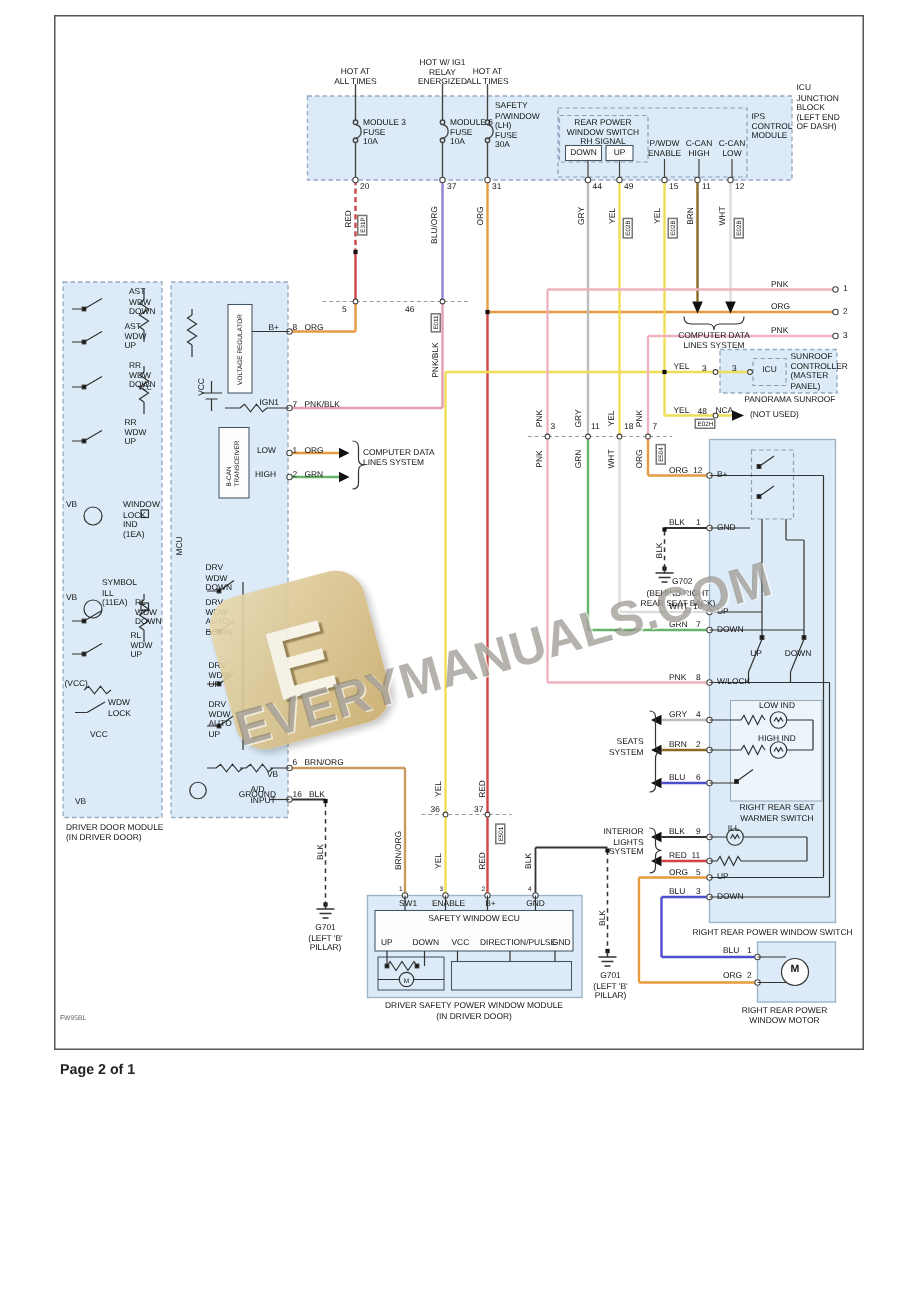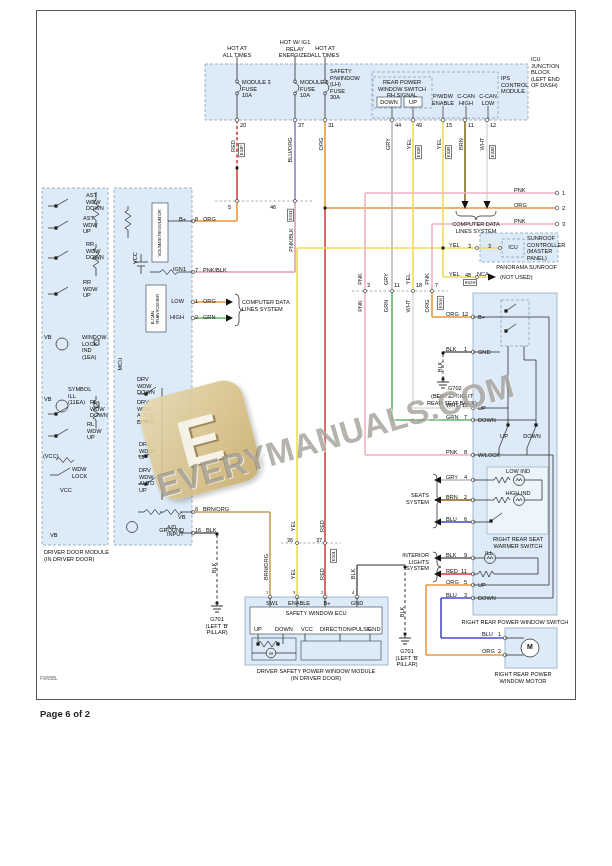--- a/index.html
+++ b/index.html
@@ -540,21 +540,21 @@
       <div class="lbl c tiny" style="left: 271px; top: 651px;">M</div>
       <div class="lbl c" style="left: 316px; top: 668px;">DRIVER SAFETY POWER WINDOW MODULE
 (IN DRIVER DOOR)</div>
       <div class="lbl v" style="left: 399px; top: 612px;">BLK</div>
       <div class="lbl c" style="left: 407px; top: 648px;">G701
 (LEFT 'B'
 PILLAR)</div>
     </div>
 
   <div id="doccode">FW95BL</div>
-  <div id="footer">Page 6 of 2</div>
+  <div id="footer">Page 2 of 1</div>
 
   <div id="wm">
     <div id="wm-logo">
         <span>E</span>
       </div>
     <div id="wm-text">EVERYMANUALS.COM</div>
   </div>
 
 </div>
 

